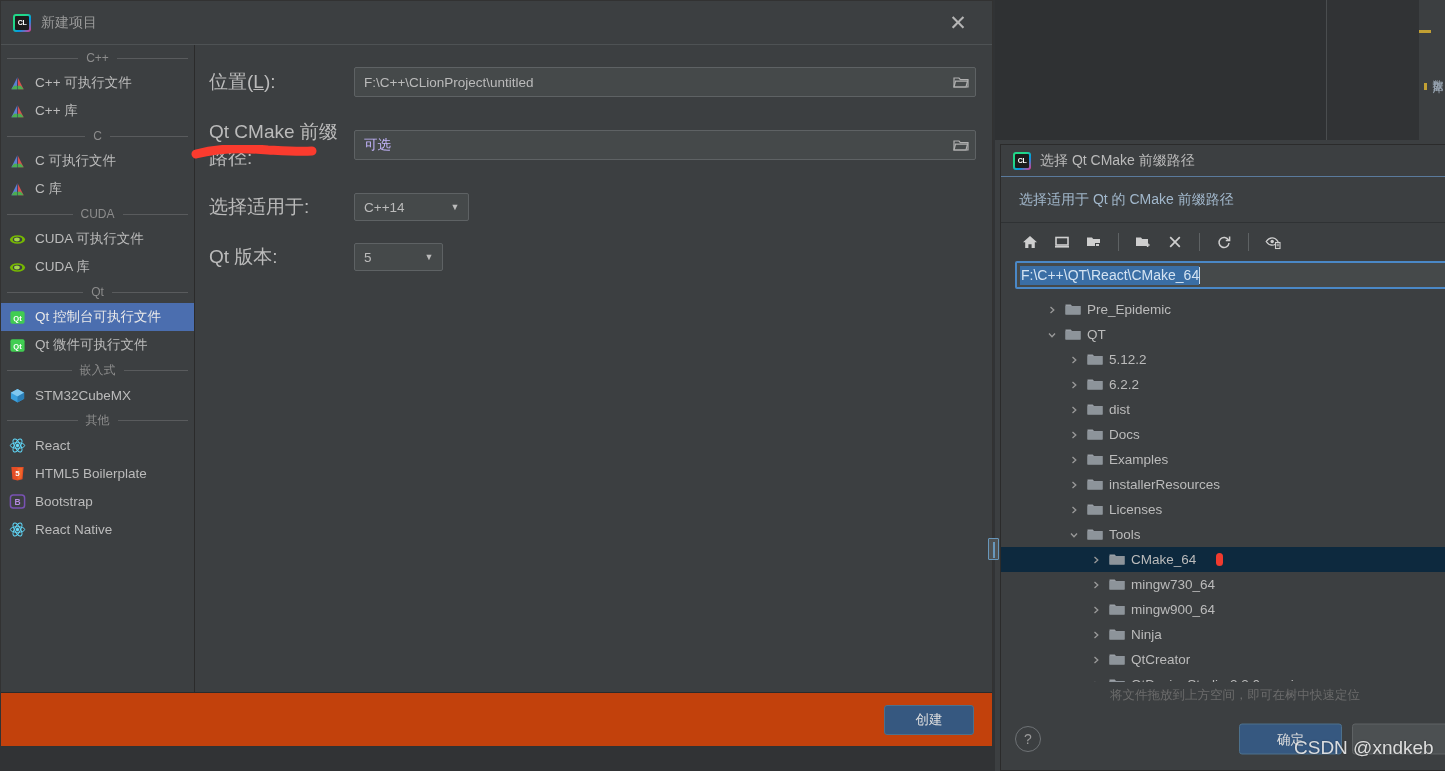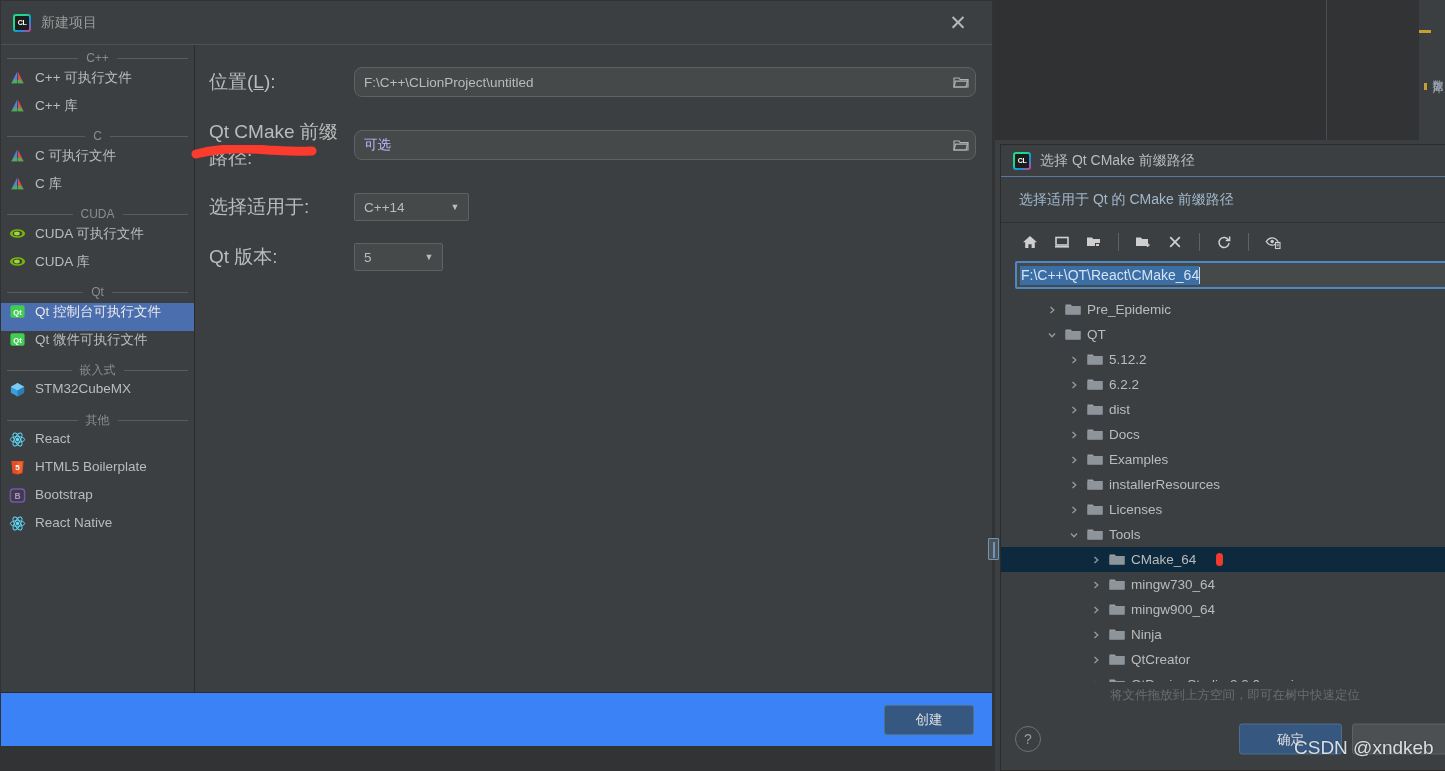--- a/index.html
+++ b/index.html
@@ -110,21 +110,21 @@
     display: flex; align-items: center;
     height: 22px; padding: 0 6px;
     color: #8c8c8c; font-size: 12px;
     gap: 6px;
     user-select: none;
   }
   .group-sep .line { flex: 1; height: 1px; background: #595b5d; }
   .group-sep .caption { flex: none; padding: 0 2px; }
 
   .tpl-item {
-    display: flex; 
+    display: flex; align-items: center;
     height: 28px; padding: 0 8px; gap: 9px;
     color: #bbbbbb; font-size: 13.5px;
     cursor: default;
   }
   .tpl-item.selected { background: #4b6eaf; color: #e9e9e9; }
   .tpl-icon { width: 17px; height: 17px; flex: none; display: block; }
 
   
   #np-form {
     flex: 1; min-width: 0;
@@ -138,21 +138,21 @@
   }
   .form-label {
     width: 145px; flex: none;
     color: #bbbbbb; font-size: 19px;
   }
   .form-label u { text-decoration: underline; }
   .text-field {
     flex: 1; height: 30px;
     background: #45494a;
     border: 1px solid #5e6264;
-    border-radius: 8px;
+    border-radius: 2px;
     display: flex; align-items: center;
     padding: 0 4px 0 9px;
     color: #bbbbbb; font-size: 13.5px;
     position: relative;
   }
   .text-field .value { flex: 1; white-space: nowrap; overflow: hidden; }
   .text-field .value.placeholder { color: #c4b5fd; }
   .browse-icon {
     width: 20px; height: 20px; flex: none;
     display: flex; align-items: center; justify-content: center;
@@ -176,21 +176,21 @@
   #combo-qtver { width: 89px; }
 
   
   #red-underline {
     position: absolute; left: -7px; top: 100px;
     width: 130px; height: 16px; pointer-events: none;
   }
 
   #np-footer {
     height: 54px; flex: none;
-    background: #3b82f6;
+    background: #c2410c;
     border-top: 1px solid #2b2b2b;
     display: flex; align-items: center; justify-content: flex-end;
     padding-right: 18px;
   }
   .btn {
     min-width: 90px; height: 30px;
     border-radius: 3px;
     border: 1px solid #4c708c;
     background: #365880;
     color: #dedede; font-size: 13.5px;

